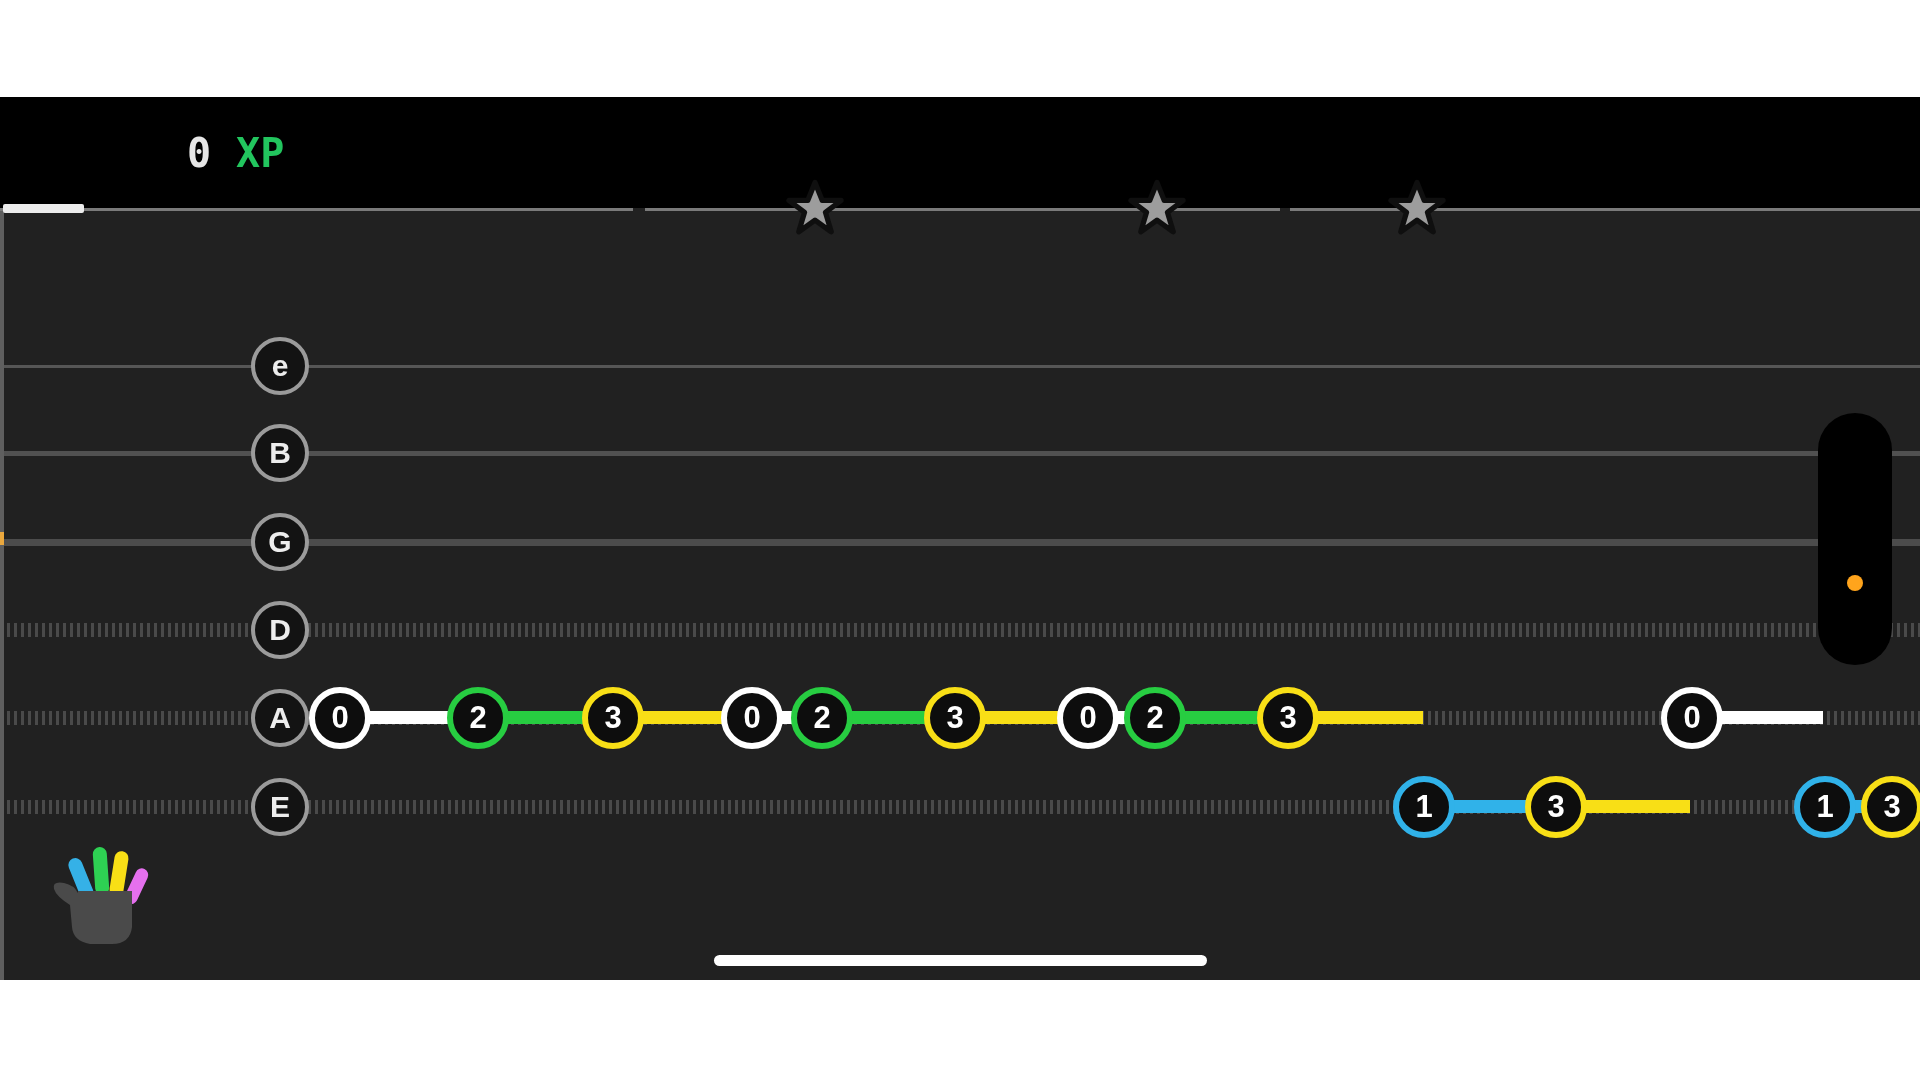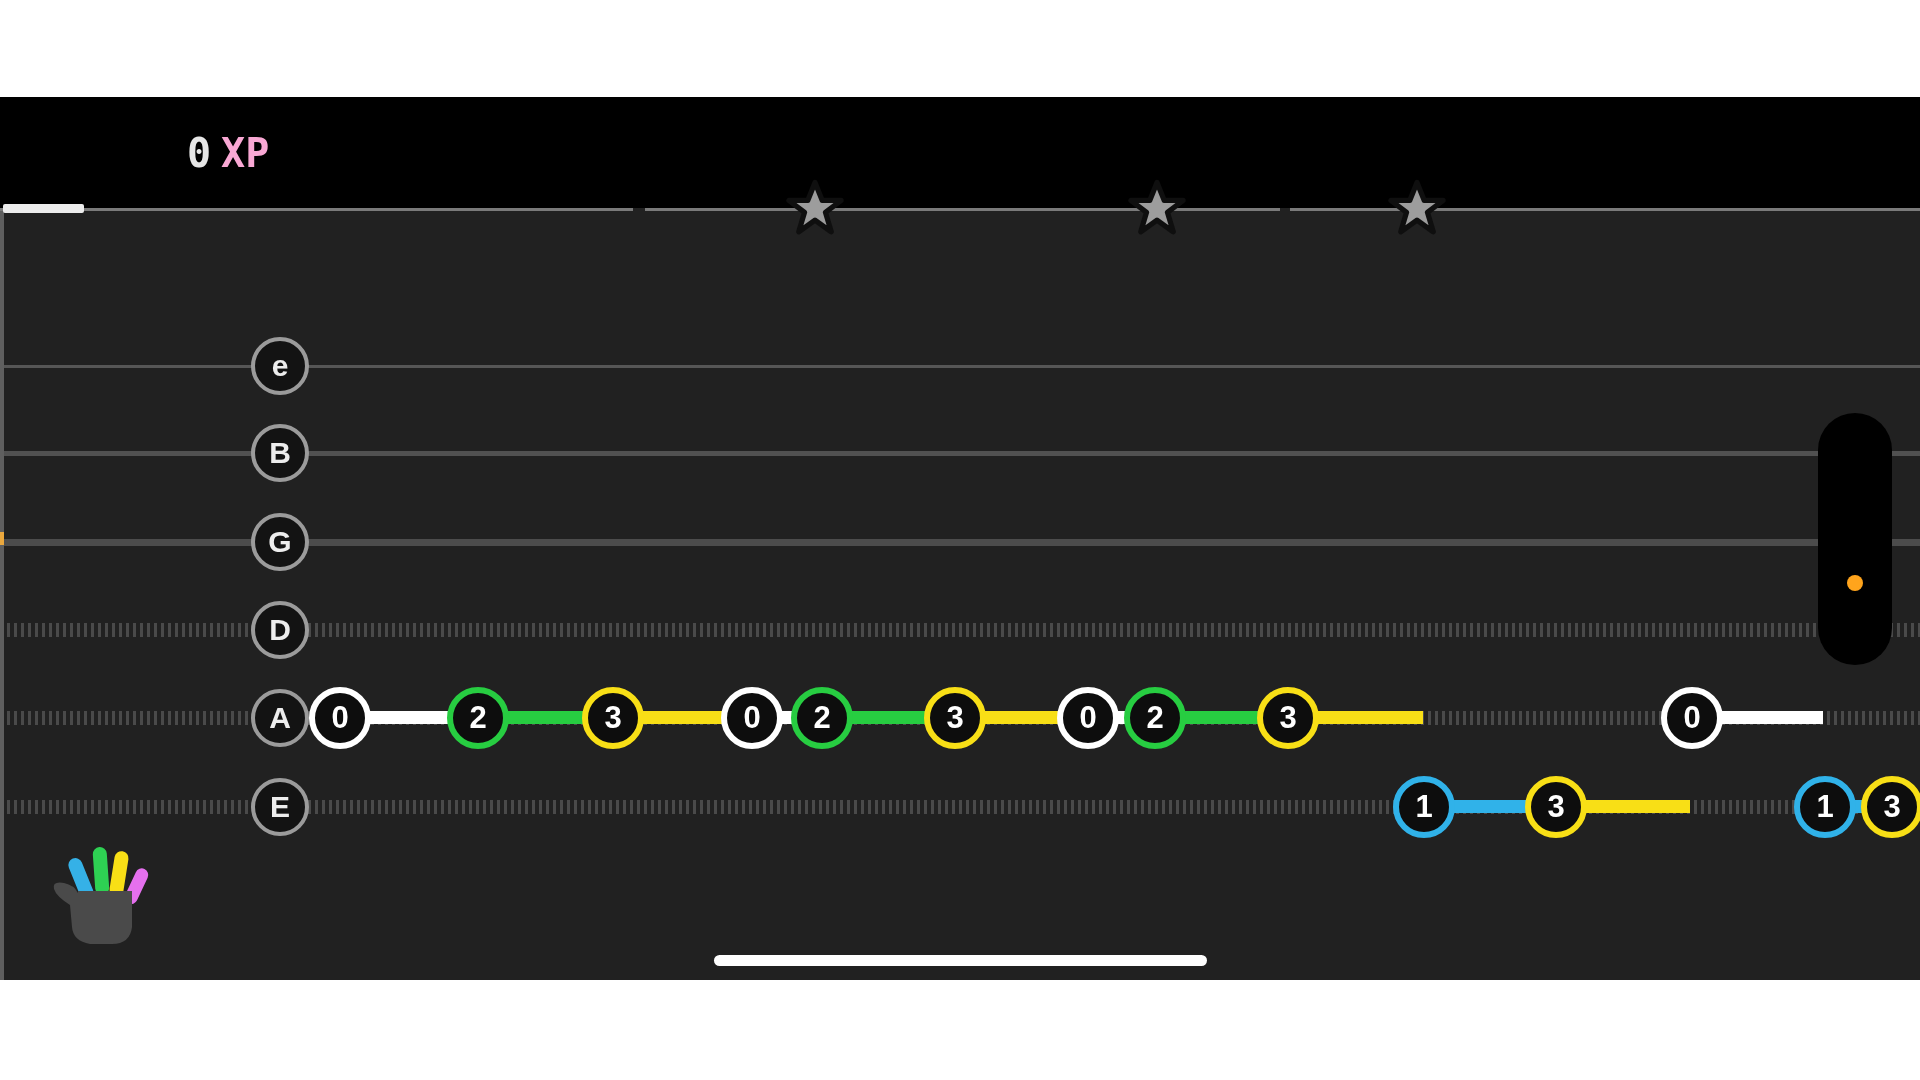--- a/index.html
+++ b/index.html
@@ -3,21 +3,21 @@
 <meta charset="utf-8">
 <style>
   html,body{margin:0;padding:0;background:#ffffff;}
   .page{position:relative;width:1920px;height:1080px;background:#ffffff;overflow:hidden;
         font-family:"Liberation Sans",sans-serif;}
   .screen{position:absolute;left:0;top:97px;width:1920px;height:883px;background:#212121;overflow:hidden;}
   .header{position:absolute;left:0;top:0;width:100%;height:111px;background:#000000;z-index:3;}
   .xp{position:absolute;left:187px;top:36px;z-index:4;
       font-family:"DejaVu Sans Mono",monospace;font-weight:700;font-size:40px;line-height:40px;white-space:nowrap;}
   .xp .val{color:#e6e6e6;}
-  .xp .lbl{color:#f9a8d4;margin-left:10px;}
+  .xp .lbl{color:#22c55e;margin-left:25px;}
   .progress-seg{position:absolute;height:3px;top:111px;background:#7a7a7a;z-index:4;}
   .progress-fill{position:absolute;left:3px;top:107px;width:81px;height:9px;background:#ededed;border-radius:2px;z-index:5;}
   .star{position:absolute;width:58px;height:58px;margin-left:-29px;margin-top:-29px;z-index:6;}
   .string-row{position:absolute;left:0;width:1920px;z-index:1;}
   .string-row.wound{height:14px;
      background:repeating-linear-gradient(90deg,#4a4a4a 0px,#4a4a4a 3px,rgba(0,0,0,0) 3px,rgba(0,0,0,0) 7px);}
   .string-label{position:absolute;left:280px;width:58px;height:58px;margin-left:-29px;margin-top:-29px;
      box-sizing:border-box;border:4px solid #9b9b9b;border-radius:50%;background:#131313;z-index:5;
      color:#ededed;font-weight:700;font-size:30px;line-height:50px;text-align:center;}
   .connector{position:absolute;height:13px;margin-top:-7px;z-index:3;}

